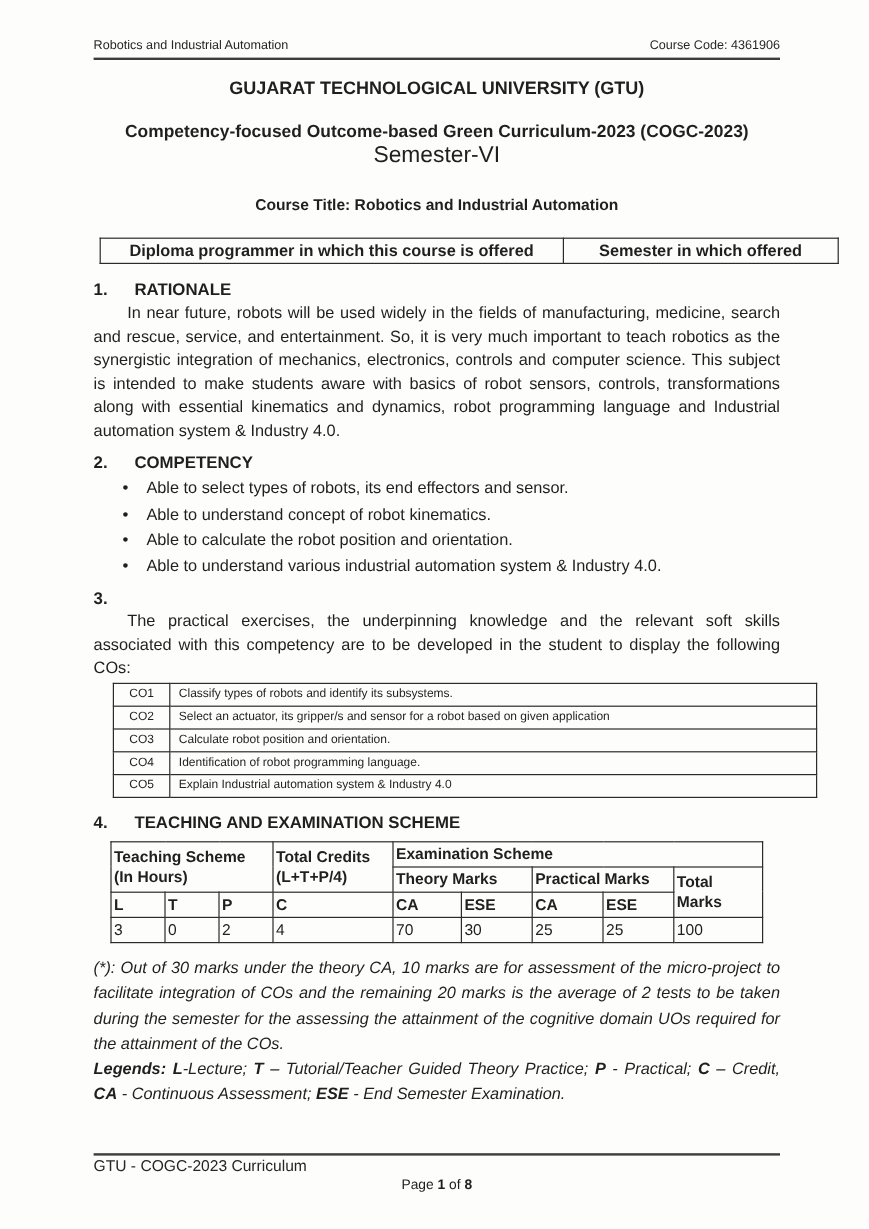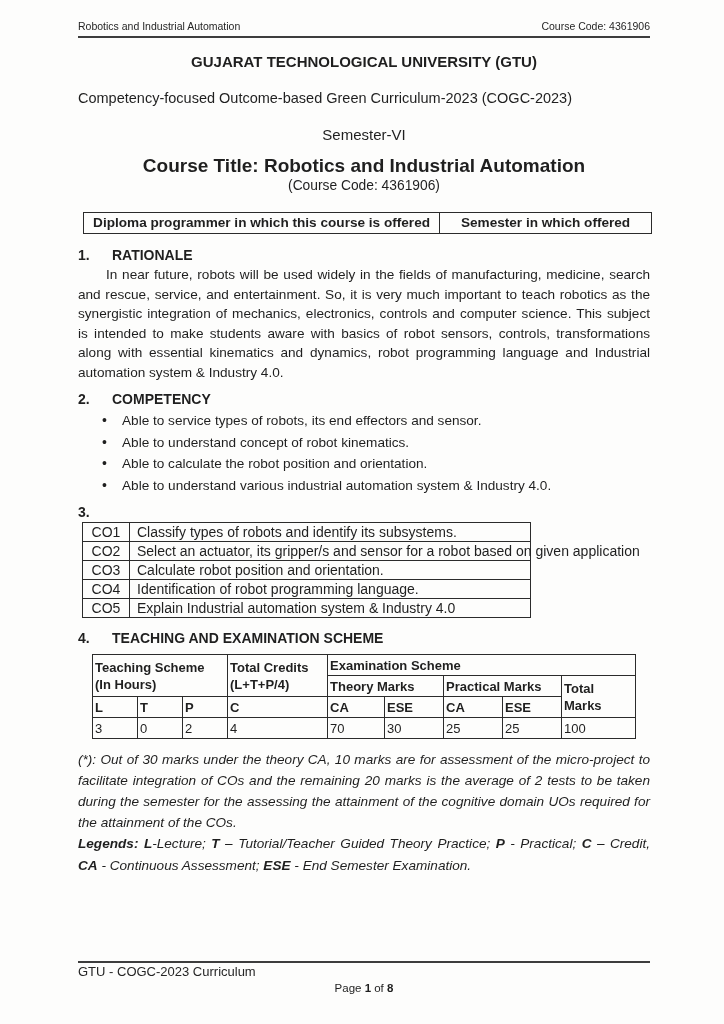--- a/index.html
+++ b/index.html
@@ -3,51 +3,51 @@
 <meta charset="utf-8">
 <style>
   * { margin:0; padding:0; box-sizing:border-box; }
   html,body { background:#ffffff; }
   .page {
     position:relative; width:724px; height:1024px; overflow:hidden;
     background:#fdfdfc; color:#1f1f1f;
     font-family:"Liberation Sans", sans-serif;
     padding:20px 74px 0 78px;
   }
-  .pg-header { display:flex; justify-content:space-between; font-size:10.5px; line-height:13px; color:#262626; }
+  .pg-header { display:flex; justify-content:space-between; font-size:10.5px; line-height:13px; color:#262626;margin-top:12px; }
   .rule { border-top:2px solid #3d3d3d; margin-top:3px; }
 
   .uni-title    { text-align:center; font-weight:bold; font-size:15px;   line-height:16px; margin-top:16px; }
-  .curr-title   { text-align:left; font-weight:normal; font-size:14.5px; line-height:16px; margin-top:20px; }
-  .sem-title    { text-align:center; font-size:15px; line-height:15px; margin-top:21px; }
-  .course-title { text-align:center; font-weight:bold; font-size:19px; line-height:16px; margin-top:16px; }
+  .curr-title   { text-align:center; font-weight:bold; font-size:14.5px; line-height:16px; margin-top:20px; }
+  .sem-title    { text-align:center; font-size:19px; line-height:15px; margin-top:4px; }
+  .course-title { text-align:center; font-weight:bold; font-size:13px; line-height:16px; margin-top:26px; }
   .course-code  { text-align:center; font-size:13.8px; line-height:15px; margin-top:4px; }
 
   table { border-collapse:collapse; }
   th,td { border:1.5px solid #2b2b2b; }
 
-  .offer-table { width:569px; margin:19px 0 0 5px; font-size:13.6px; table-layout:fixed; }
+  .offer-table { width:616px; margin:19px 0 0 5px; font-size:13.6px; table-layout:fixed; }
   .offer-table th, .offer-table td { text-align:center; padding:2px 4px; line-height:16px; }
   .offer-table col.c1 { width:62.7%; } .offer-table col.c2 { width:37.3%; }
   sup { font-size:9px; }
 
   .sec-head { display:flex; font-weight:bold; font-size:14px; line-height:16px; }
   .sec-num  { width:34px; flex:0 0 34px; }
   .mt-sec1 { margin-top:13px; } .mt-sec2 { margin-top:9px; }
   .mt-sec3 { margin-top:8px;  } .mt-sec4 { margin-top:12px; }
 
   .body-par { font-size:13.6px; line-height:19.5px; text-align:justify; margin-top:2px; }
   .indent { text-indent:28px; }
   .indent-sm { text-indent:16px; }
 
   ul.bullets { list-style:none; margin-top:3px; }
   ul.bullets li { position:relative; padding-left:44px; font-size:13.6px; line-height:21.5px; }
   ul.bullets li::before { content:"\2022"; position:absolute; left:24px; top:0; font-size:14px; }
 
-  .co-table { width:449px; margin:2px 0 0 4px; font-size:14px; table-layout:fixed; }
+  .co-table { width:587px; margin:2px 0 0 16px; font-size:10px; table-layout:fixed; }
   .co-table col.code { width:47px; }
   .co-table td { padding:1px 4px; line-height:16px; }
   .co-table td.code { text-align:center; }
   .co-table td.txt { padding-left:7px; white-space:nowrap; }
 
   .exam-table { width:543px; margin:8px 0 0 14px; font-size:13px; text-align:left; table-layout:fixed;padding-left:36px; }
   .exam-table th, .exam-table td { padding:1.5px 2px; line-height:17px; }
   .exam-table th { font-weight:bold; }
 
   .note-par { font-size:13.6px; font-style:italic; line-height:21px; text-align:justify; margin-top:10px; }
@@ -66,21 +66,20 @@
   <header class="pg-header">
     <span>Robotics and Industrial Automation</span>
     <span>Course Code: 4361906</span>
   </header>
   <div class="rule"></div>
 
   <div class="uni-title">GUJARAT TECHNOLOGICAL UNIVERSITY (GTU)</div>
   <div class="curr-title">Competency-focused Outcome-based Green Curriculum-2023 (COGC-2023)</div>
   <div class="sem-title">Semester-VI</div>
   <div class="course-title">Course Title: Robotics and Industrial Automation</div>
-  <div class="course-code">(Course Code: 4361906)</div>
 
   <table class="offer-table">
     <colgroup>
         <col class="c1">
         <col class="c2">
       </colgroup>
     <tbody>
         <tr>
       <th>Diploma programmer in which this course is offered</th>
       <th>Semester in which offered</th>
@@ -92,29 +91,30 @@
     <span class="sec-num">1.</span>
     <span>RATIONALE</span>
   </div>
   <p class="body-par indent">In near future, robots will be used widely in the fields of manufacturing, medicine, search and rescue, service, and entertainment. So, it is very much important to teach robotics as the synergistic integration of mechanics, electronics, controls and computer science. This subject is intended to make students aware with basics of robot sensors, controls, transformations along with essential kinematics and dynamics, robot programming language and Industrial automation system &amp; Industry 4.0.</p>
 
   <div class="sec-head mt-sec2">
     <span class="sec-num">2.</span>
     <span>COMPETENCY</span>
   </div>
   <ul class="bullets">
-    <li>Able to service types of robots, its end effectors and sensor.</li>
+    <li>Able to select types of robots, its end effectors and sensor.</li>
     <li>Able to understand concept of robot kinematics.</li>
     <li>Able to calculate the robot position and orientation.</li>
     <li>Able to understand various industrial automation system &amp; Industry 4.0.</li>
   </ul>
 
   <div class="sec-head mt-sec3">
     <span class="sec-num">3.</span>
   </div>
+  <p class="body-par indent">The practical exercises, the underpinning knowledge and the relevant soft skills associated with this competency are to be developed in the student to display the following COs:</p>
   <table class="co-table">
     <colgroup>
         <col class="code">
         <col>
       </colgroup>
     <tbody>
         <tr>
       <td class="code">CO1</td>
       <td class="txt">Classify types of robots and identify its subsystems.</td>
     </tr>

